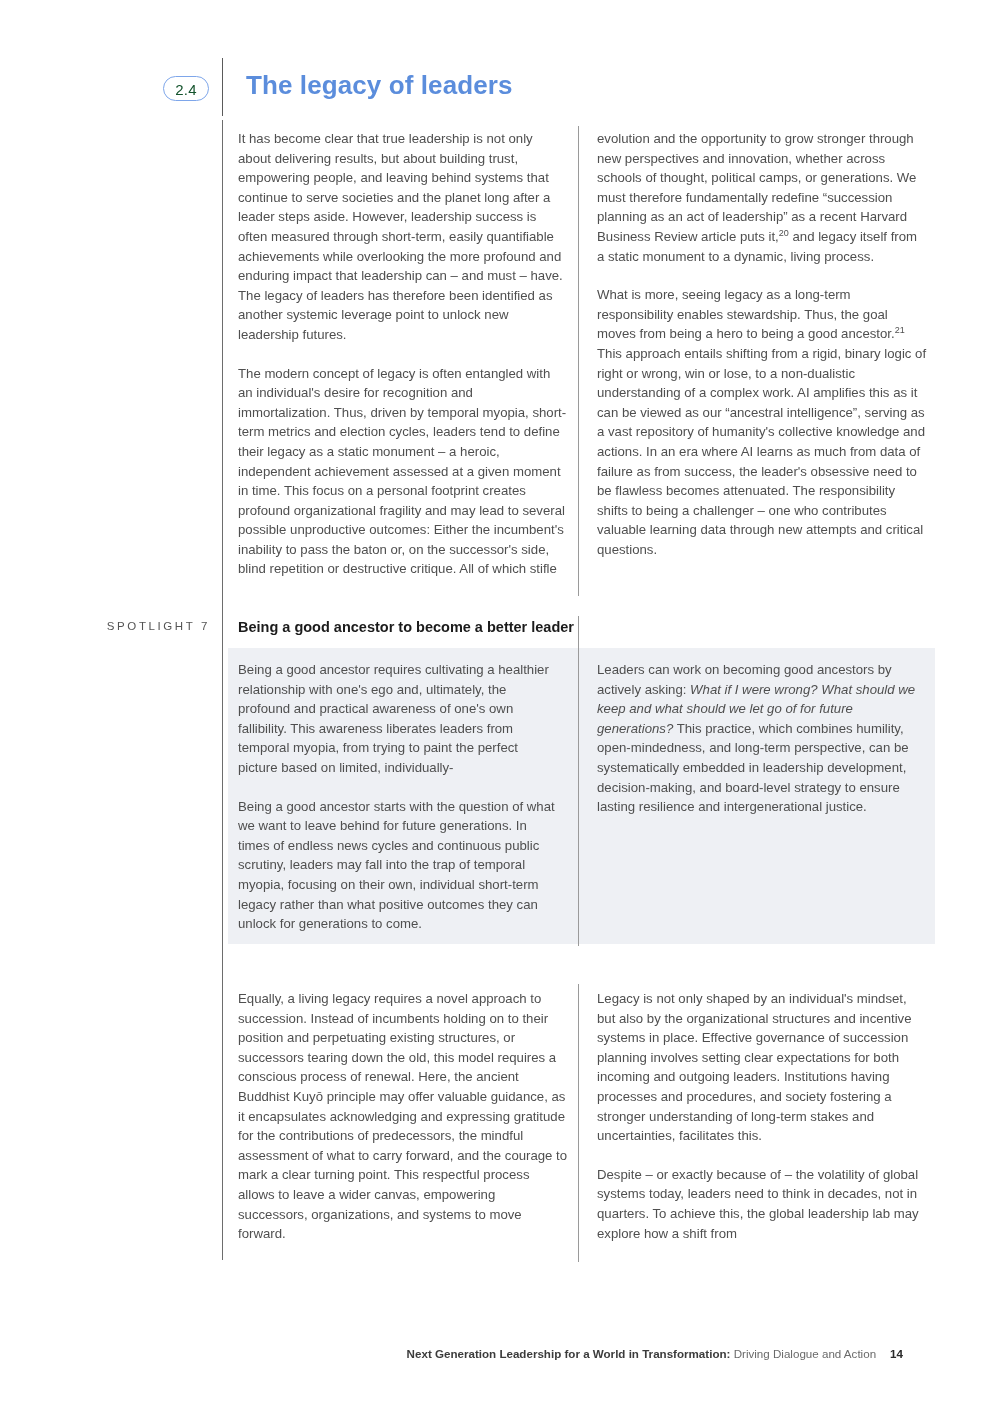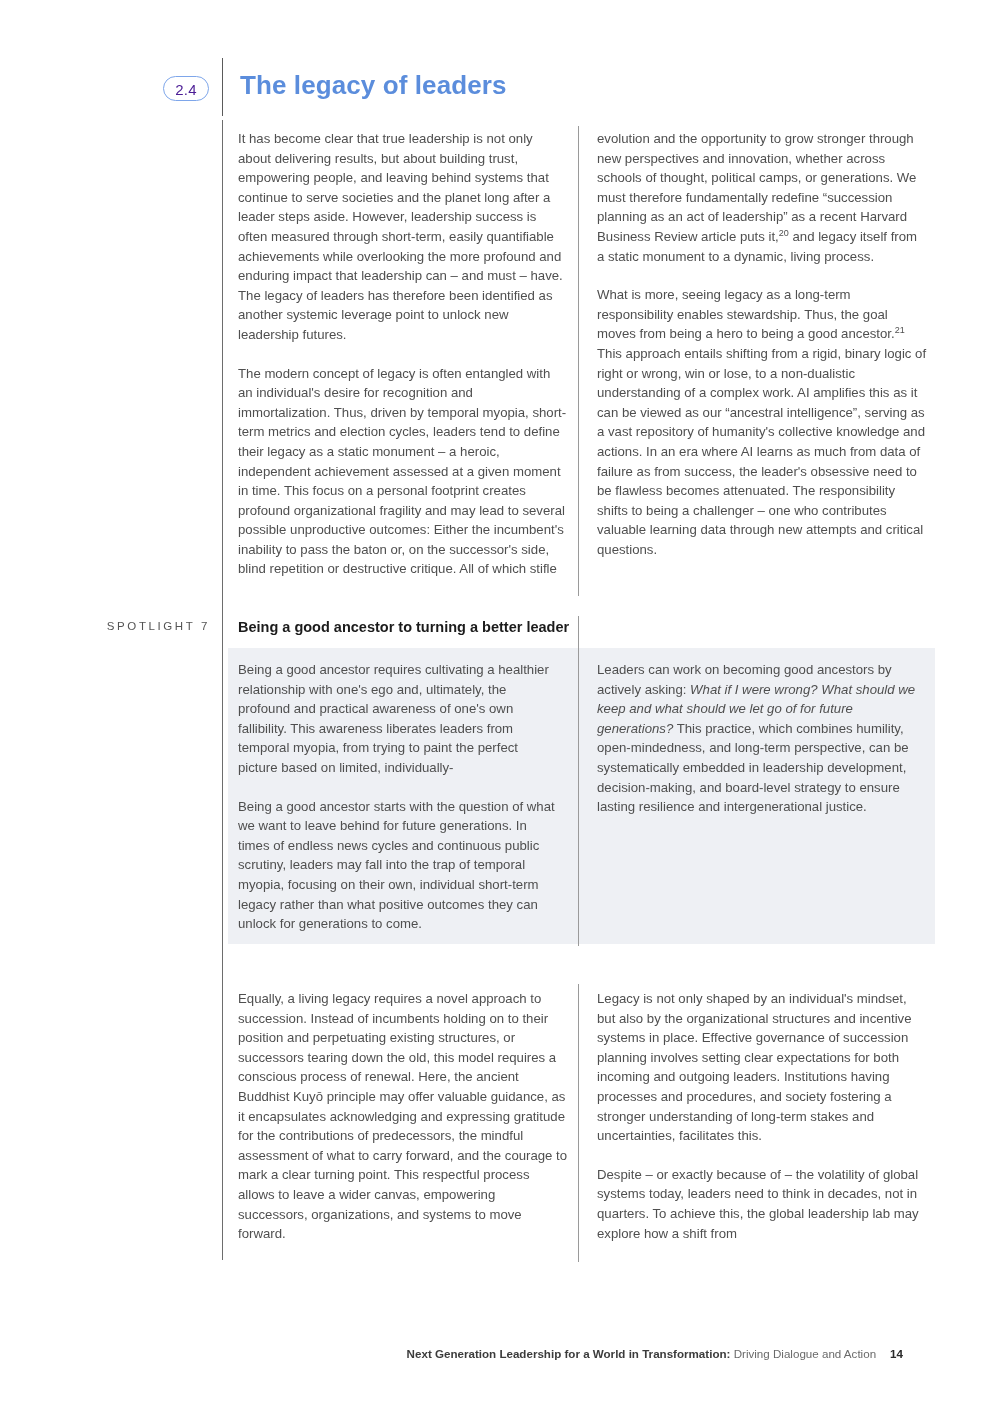--- a/index.html
+++ b/index.html
@@ -30,38 +30,38 @@
     height: 58px;
   }
   .section-pill {
     position: absolute;
     left: 163px;
     top: 44px;
     width: 46px;
     height: 25px;
     border: 1.3px solid #7ea6ea;
     border-radius: 14px;
-    color: #4c1d95;
+    color: #14532d;
     font-size: 15px;
     line-height: 25px;
     text-align: center;
     letter-spacing: 0.2px;
     box-sizing: border-box;
   }
   .header-rule {
     position: absolute;
     left: 222px;
     top: 26px;
     width: 1px;
     height: 58px;
     background: #5a5a5a;
   }
   .page-title {
     position: absolute;
-    left: 240px;
+    left: 246px;
     top: 38px;
     font-size: 26px;
     font-weight: bold;
     color: #5b8ddc;
     letter-spacing: 0.1px;
     white-space: nowrap;
   }
 
   
   .body-rule {
@@ -179,21 +179,21 @@
     <p>It has become clear that true leadership is not only about delivering results, but about building trust, empowering people, and leaving behind systems that continue to serve societies and the planet long after a leader steps aside. However, leadership success is often measured through short-term, easily quantifiable achievements while overlooking the more profound and enduring impact that leadership can – and must – have. The legacy of leaders has therefore been identified as another systemic leverage point to unlock new leadership futures.</p>
     <p>The modern concept of legacy is often entangled with an individual's desire for recognition and immortalization. Thus, driven by temporal myopia, short-term metrics and election cycles, leaders tend to define their legacy as a static monument – a heroic, independent achievement assessed at a given moment in time. This focus on a personal footprint creates profound organizational fragility and may lead to several possible unproductive outcomes: Either the incumbent's inability to pass the baton or, on the successor's side, blind repetition or destructive critique. All of which stifle</p>
   </div>
 
   <div class="textcol col-right sec1-right">
     <p><span>evolution and the opportunity to grow stronger through new perspectives and innovation, whether across schools of thought, political camps, or generations. We must therefore fundamentally redefine “succession planning as an act of leadership” as a recent Harvard Business Review article puts it,</span><sup>20</sup><span> and legacy itself from a static monument to a dynamic, living process.</span></p>
     <p><span>What is more, seeing legacy as a long-term responsibility enables stewardship. Thus, the goal moves from being a hero to being a good ancestor.</span><sup>21</sup><span> This approach entails shifting from a rigid, binary logic of right or wrong, win or lose, to a non-dualistic understanding of a complex work. AI amplifies this as it can be viewed as our “ancestral intelligence”, serving as a vast repository of humanity's collective knowledge and actions. In an era where AI learns as much from data of failure as from success, the leader's obsessive need to be flawless becomes attenuated. The responsibility shifts to being a challenger – one who contributes valuable learning data through new attempts and critical questions.</span></p>
   </div>
 
   <div class="spotlight-label">SPOTLIGHT 7</div>
-  <div class="spotlight-heading">Being a good ancestor to turning a better leader</div>
+  <div class="spotlight-heading">Being a good ancestor to become a better leader</div>
   <div class="spotlight-box"></div>
   <div class="col-divider d2"></div>
 
   <div class="textcol col-left spot-left">
     <p>Being a good ancestor requires cultivating a healthier relationship with one's ego and, ultimately, the profound and practical awareness of one's own fallibility. This awareness liberates leaders from temporal myopia, from trying to paint the perfect picture based on limited, individually-</p>
     <p>Being a good ancestor starts with the question of what we want to leave behind for future generations. In times of endless news cycles and continuous public scrutiny, leaders may fall into the trap of temporal myopia, focusing on their own, individual short-term legacy rather than what positive outcomes they can unlock for generations to come.</p>
   </div>
 
   <div class="textcol col-right spot-right">
     <p><span>Leaders can work on becoming good ancestors by actively asking: </span><em>What if I were wrong? What should we keep and what should we let go of for future generations?</em><span> This practice, which combines humility, open-mindedness, and long-term perspective, can be systematically embedded in leadership development, decision-making, and board-level strategy to ensure lasting resilience and intergenerational justice.</span></p>

